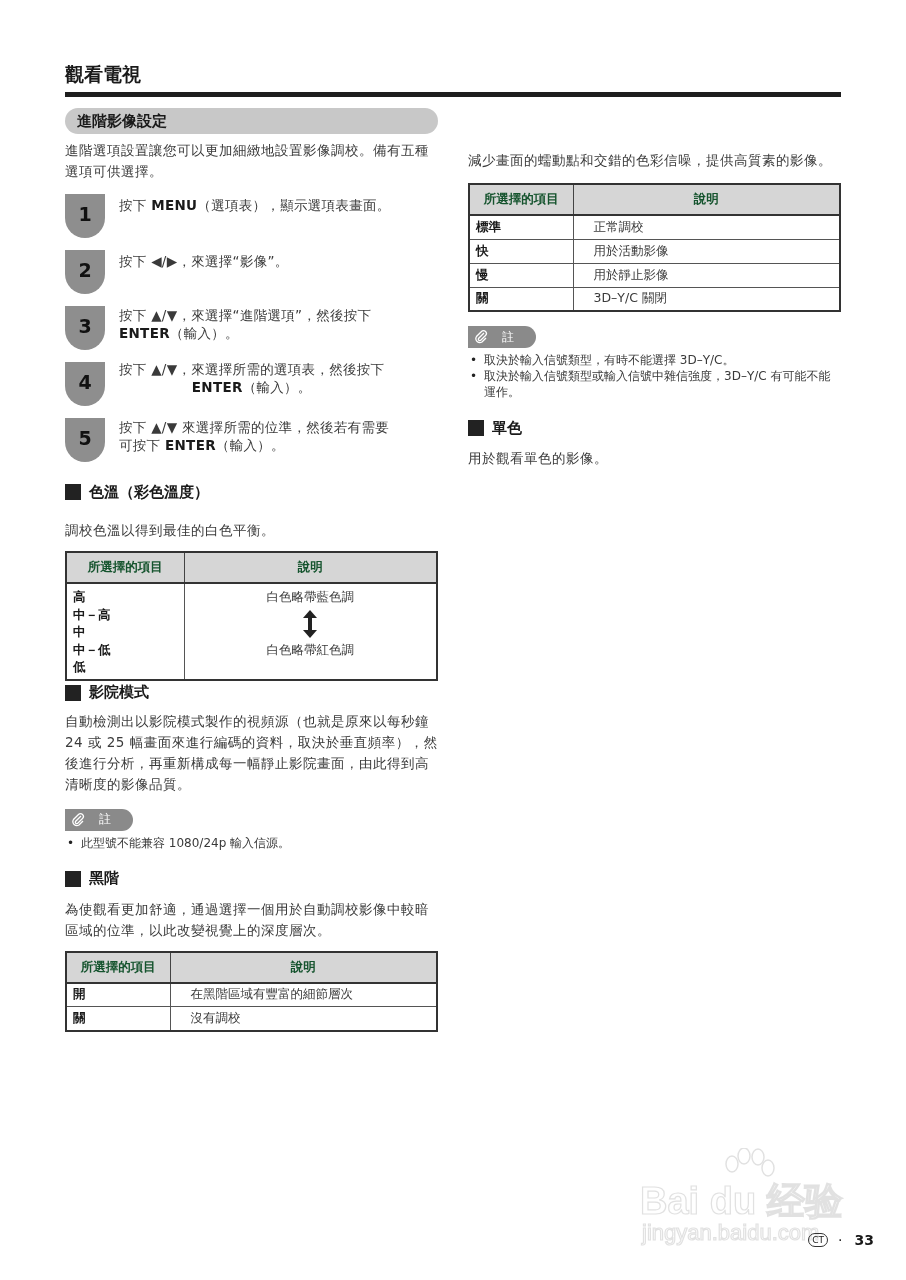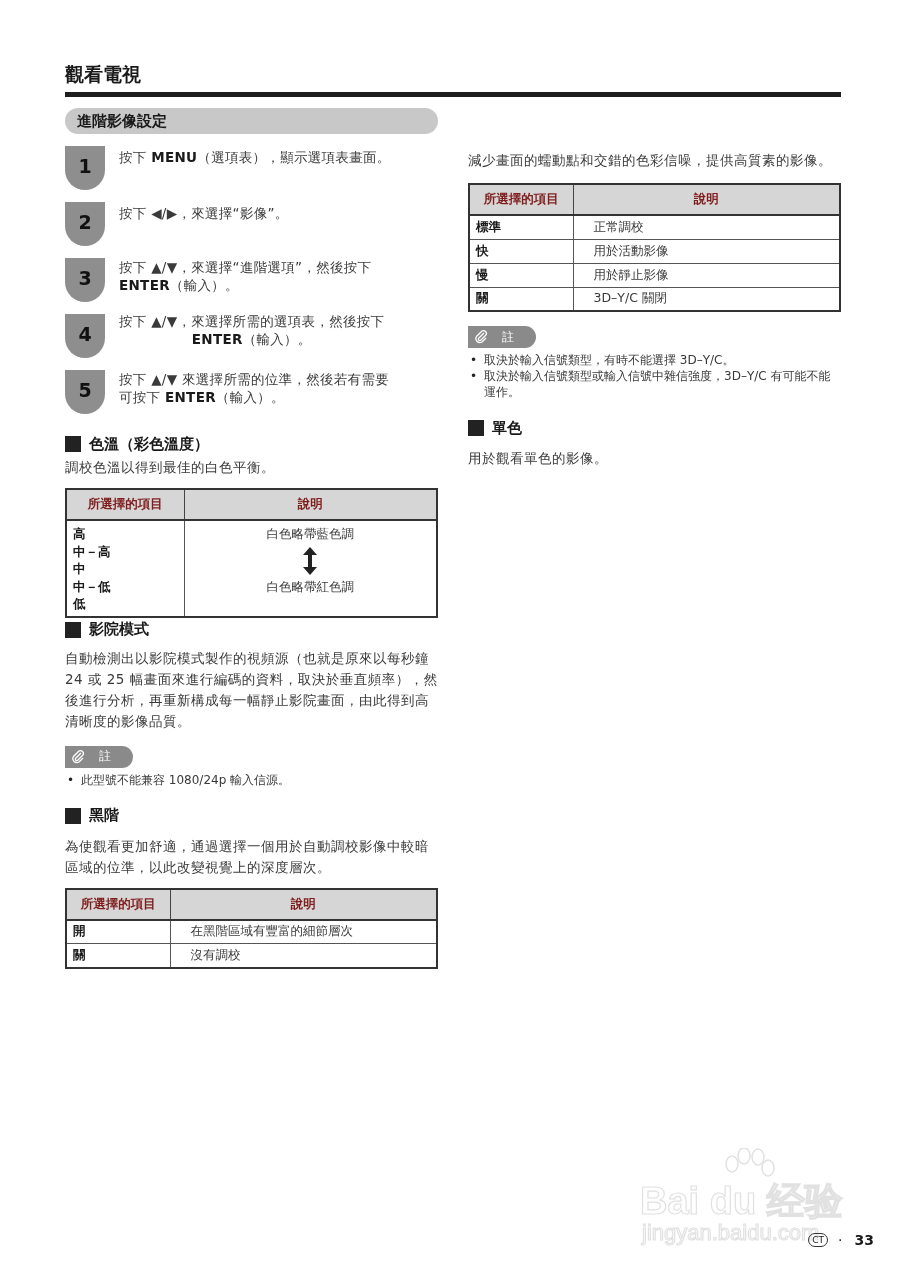--- a/index.html
+++ b/index.html
@@ -19,21 +19,21 @@
   .steps { margin-top: 10px; }
   .step { position: relative; display: flex; align-items: flex-start; height: 56px; }
   .step-badge { width: 40px; height: 44px; background: #8e8e8e; border-radius: 0 0 20px 20px; color: #111; font-weight: bold; font-size: 19px; text-align: center; line-height: 40px; flex: none; margin-top: 2px; }
   .step-text { margin-left: 14px; font-size: 13.5px; line-height: 18px; color: #3a3a3a; letter-spacing: 0.3px; }
   .step-text b { color: #1a1a1a; }
 
   .sub-heading { display: flex; align-items: center; font-size: 15px; font-weight: bold; color: #1a1a1a; height: 24px; }
   .sub-heading .sq { width: 16px; height: 16px; background: #222; margin-right: 8px; flex: none; }
 
   table.info { width: 100%; border-collapse: collapse; border: 2px solid #333; font-size: 12.5px; }
-  table.info th { background: #d6d6d6; font-weight: bold; height: 31px; border: 1px solid #444; border-bottom: 2px solid #333; color: #7f1d1d; }
+  table.info th { background: #d6d6d6; font-weight: bold; height: 31px; border: 1px solid #444; border-bottom: 2px solid #333; color: #14532d; }
   table.info td { border: 1px solid #555; height: 24px; padding-left: 20px; color: #3a3a3a; }
   table.info td.item { font-weight: bold; color: #1a1a1a; padding-left: 6px; }
 
   .note-tag { width: 68px; height: 22px; background: #8a8a8a; border-radius: 0 11px 11px 0; display: flex; align-items: center; padding-left: 6px; color: #fff; font-size: 12px; }
   .note-tag .clip { width: 14px; height: 14px; margin-right: 14px; }
   .bullet { position: relative; padding-left: 16px; font-size: 12px; line-height: 16px; color: #3a3a3a; }
   .bullet::before { content: "•"; position: absolute; left: 2px; top: 0; color: #222; }
 
   .arrow-updown { display: flex; justify-content: center; margin: 4px 0; }
 
@@ -44,20 +44,21 @@
   .ct-badge { display: inline-block; border: 1.5px solid #333; border-radius: 9px; font-size: 9px; padding: 0 3px; margin-right: 4px; line-height: 12px; font-weight: normal; }
 </style>
 </head>
 <body>
 
 <div class="page-header-title">觀看電視</div>
 <div class="page-header-rule"></div>
 
 <div class="col-left">
   <div class="section-pill">進階影像設定</div>
+  <p class="para" style="margin-top:6px;">進階選項設置讓您可以更加細緻地設置影像調校。備有五種選項可供選擇。</p>
 
   <div class="steps">
     <div class="step">
       <div class="step-badge">1</div>
       <div class="step-text" style="margin-top:4px;">
         <span>按下 </span><b>MENU</b><span>（選項表），顯示選項表畫面。</span>
       </div>
     </div>
     <div class="step">
       <div class="step-badge">2</div>
@@ -85,21 +86,21 @@
         <span>按下 ▲/▼ 來選擇所需的位準，然後若有需要</span><br>
         <span>可按下 </span><b>ENTER</b><span>（輸入）。</span>
       </div>
     </div>
   </div>
 
   <div class="sub-heading" style="margin-top:8px;">
     <span class="sq"></span>
     <span>色溫（彩色溫度）</span>
   </div>
-  <p class="para" style="margin-top:1px;">調校色溫以得到最佳的白色平衡。</p>
+  <p class="para" style="margin-top:16px;">調校色溫以得到最佳的白色平衡。</p>
   <table class="info" style="margin-top:10px;">
     <tbody>
         <tr>
       <th style="width:118px;">所選擇的項目</th>
       <th>說明</th>
     </tr>
     <tr>
       <td class="item" style="vertical-align:top; padding-top:4px; padding-bottom:3px; line-height:17.5px;">
         <div>高</div>
         <div>中－高</div>

